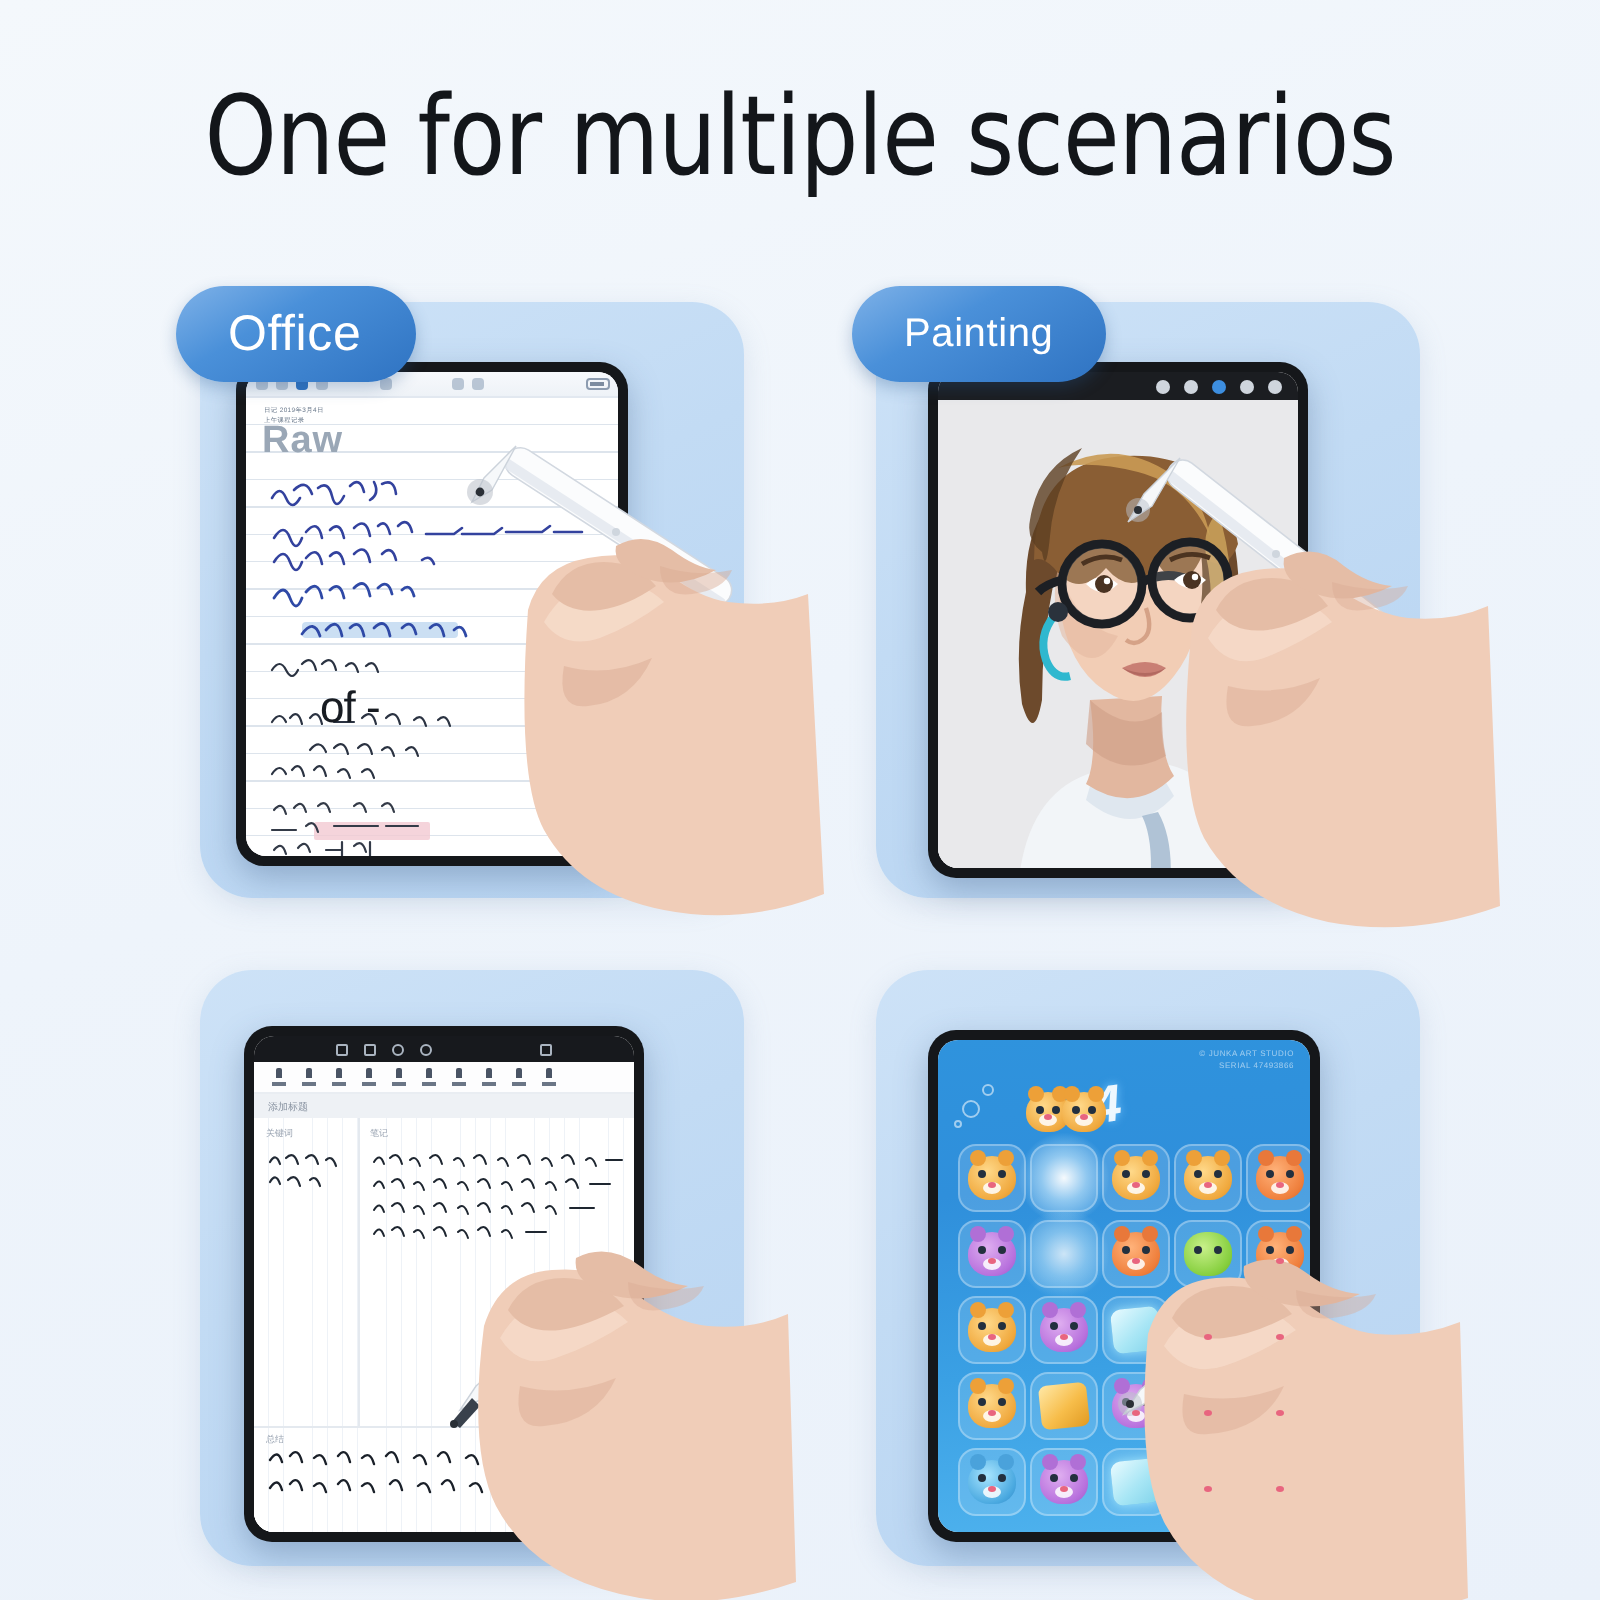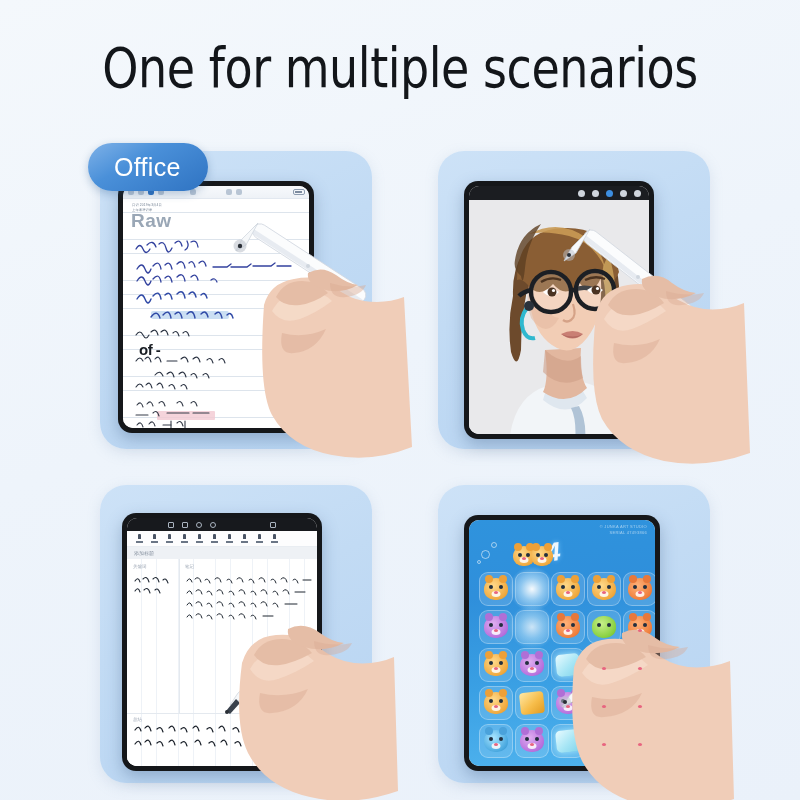--- a/index.html
+++ b/index.html
@@ -116,22 +116,22 @@
     font-size: 3.2px; line-height: 4px; color: #6b7a8c; letter-spacing: .2px;
   }
   .notes-raw {
     position: absolute; left: 8px; top: 11px;
     font-size: 19px; color: #9aa7b6; font-weight: 700; letter-spacing: .5px;
   }
   .ink { position: absolute; background: transparent; }
   .hl-blue { position:absolute; background:#b9d4ef; opacity:.75; border-radius:2px; }
   .hl-pink { position:absolute; background:#f2c9d2; opacity:.8; border-radius:1px; }
   .bold-of {
-    position: absolute; left: 16px; top: 142px;
-    font-size: 15px; font-weight: 700; color: #181c22; letter-spacing: -.5px;
+    position: absolute; left: 37px; top: 142px;
+    font-size: 22px; font-weight: 400; color: #181c22; letter-spacing: -.5px;
   }
 
   
   .paint-toolbar {
     height: 14px; background: #1b1d21;
     display: flex; align-items: center; justify-content: flex-end;
     gap: 7px; padding: 0 8px;
   }
   .pt-ico { width: 7px; height: 7px; border-radius: 50%; background: #cfd5dd; }
   .pt-ico.sel { background: #3d8ee0; }
@@ -416,20 +416,21 @@
           <path class="skin-1" d="M50 96 q6-24 32-28 q28-4 42 10 q18 12 34 14 q22 2 40 -6 l6 150 q-44 16 -86 8 q-44-10 -62-42 q-14-28 -6-106 Z"></path>
           <path class="skin-hi" d="M58 102 q10-18 30-20 q20-2 32 12 q-18 12 -34 18 q-18 6 -28 -10 Z" opacity=".7"></path>
           <path class="skin-2" d="M62 88 q8-16 28-16 q18 0 28 14 q-16 10 -30 12 q-18 2 -26 -10 Z"></path>
           <path class="skin-3" d="M68 126 q24 6 46 -4 q-10 22 -34 24 q-16 2 -12 -20 Z" opacity=".45"></path>
           <path class="skin-2" d="M96 62 q16-8 30 4 q12 9 24 10 q-20 10 -38 4 q-18-6 -16-18 Z"></path>
           <path class="skin-3" d="M120 74 q20 6 38 2 q-4 10 -22 12 q-16 2 -16-14 Z" opacity=".4"></path>
         </g>
       </svg>
     </div>
 
+    <div class="badge md">Painting</div>
   </div>
 
   <div class="card c3">
 
     <div class="tablet t-office">
       <div class="screen">
 
         <div class="off-status">
           <span class="off-s-ico"></span>
           <span class="off-s-ico"></span>

